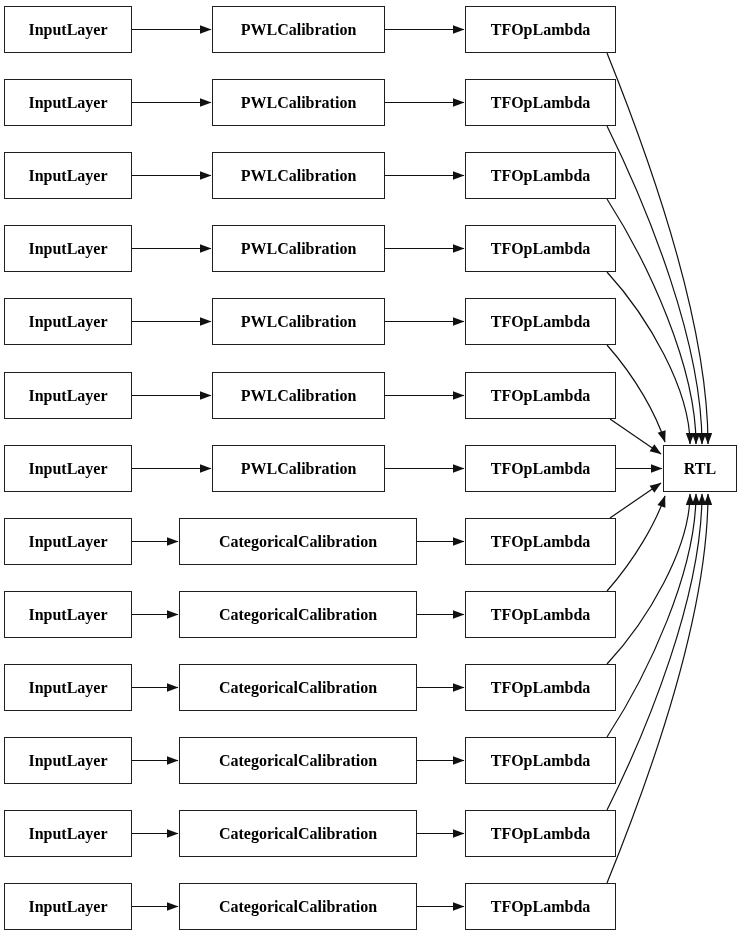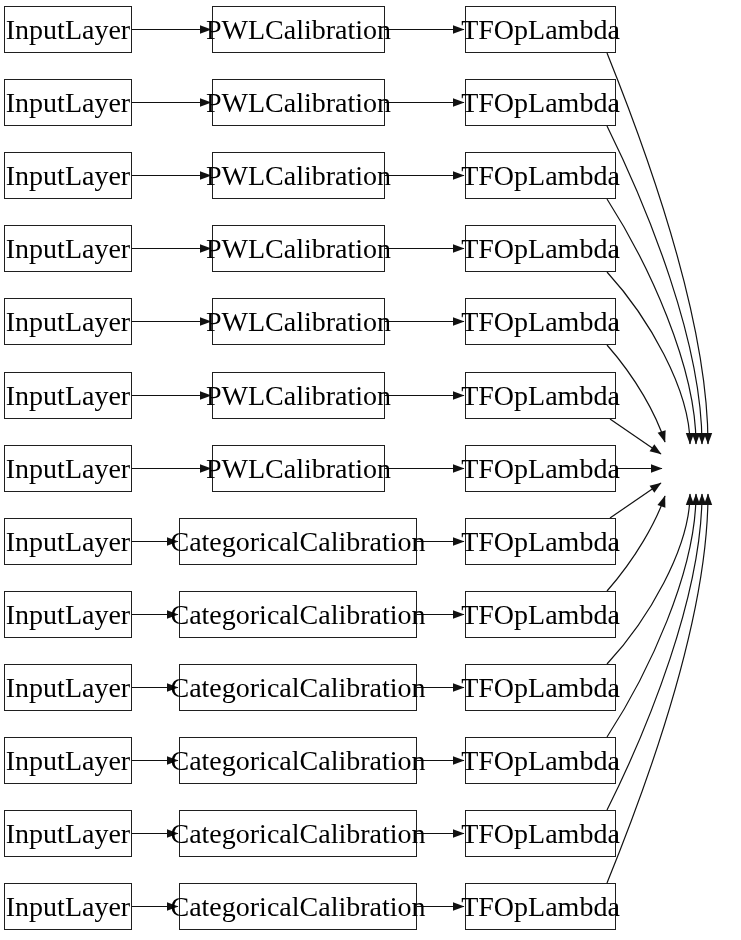--- a/index.html
+++ b/index.html
@@ -21,24 +21,25 @@
     top: 0;
   }
   .node {
     position: absolute;
     box-sizing: border-box;
     background: #ffffff;
     border: 1.4px solid #1f1f1f;
     display: flex;
     align-items: center;
     justify-content: center;
-    font-size: 28px;
+    font-size: 16px;
     color: #000000;
     white-space: nowrap;
     line-height: 1;
+    font-weight: bold;
   }
 </style>
 </head>
 <body>
 
 <div id="canvas" style="background: rgb(255, 255, 255);">
     <svg id="edges" width="741" height="940">
       <defs>
         <marker id="ah" markerUnits="userSpaceOnUse" viewBox="-1 -6 14 12" markerWidth="14" markerHeight="12" refX="11" refY="0" orient="auto">
           <path d="M0,-4.2 L11.5,0 L0,4.2 Z" fill="#111111"></path>
@@ -116,13 +117,14 @@
     <div class="node" style="left: 465px; top: 664px; width: 151px; height: 47px; background: rgb(255, 255, 255); border-color: rgb(31, 31, 31); color: rgb(0, 0, 0);">TFOpLambda</div>
     <div class="node" style="left: 4px; top: 737px; width: 128px; height: 47px; background: rgb(255, 255, 255); border-color: rgb(31, 31, 31); color: rgb(0, 0, 0);">InputLayer</div>
     <div class="node" style="left: 179px; top: 737px; width: 238px; height: 47px; background: rgb(255, 255, 255); border-color: rgb(31, 31, 31); color: rgb(0, 0, 0);">CategoricalCalibration</div>
     <div class="node" style="left: 465px; top: 737px; width: 151px; height: 47px; background: rgb(255, 255, 255); border-color: rgb(31, 31, 31); color: rgb(0, 0, 0);">TFOpLambda</div>
     <div class="node" style="left: 4px; top: 810px; width: 128px; height: 47px; background: rgb(255, 255, 255); border-color: rgb(31, 31, 31); color: rgb(0, 0, 0);">InputLayer</div>
     <div class="node" style="left: 179px; top: 810px; width: 238px; height: 47px; background: rgb(255, 255, 255); border-color: rgb(31, 31, 31); color: rgb(0, 0, 0);">CategoricalCalibration</div>
     <div class="node" style="left: 465px; top: 810px; width: 151px; height: 47px; background: rgb(255, 255, 255); border-color: rgb(31, 31, 31); color: rgb(0, 0, 0);">TFOpLambda</div>
     <div class="node" style="left: 4px; top: 883px; width: 128px; height: 47px; background: rgb(255, 255, 255); border-color: rgb(31, 31, 31); color: rgb(0, 0, 0);">InputLayer</div>
     <div class="node" style="left: 179px; top: 883px; width: 238px; height: 47px; background: rgb(255, 255, 255); border-color: rgb(31, 31, 31); color: rgb(0, 0, 0);">CategoricalCalibration</div>
     <div class="node" style="left: 465px; top: 883px; width: 151px; height: 47px; background: rgb(255, 255, 255); border-color: rgb(31, 31, 31); color: rgb(0, 0, 0);">TFOpLambda</div>
+    <div class="node" style="left: 663px; top: 445px; width: 74px; height: 47px; background: rgb(255, 255, 255); border-color: rgb(31, 31, 31); color: rgb(0, 0, 0);">RTL</div>
   </div>
 
 </body></html>

